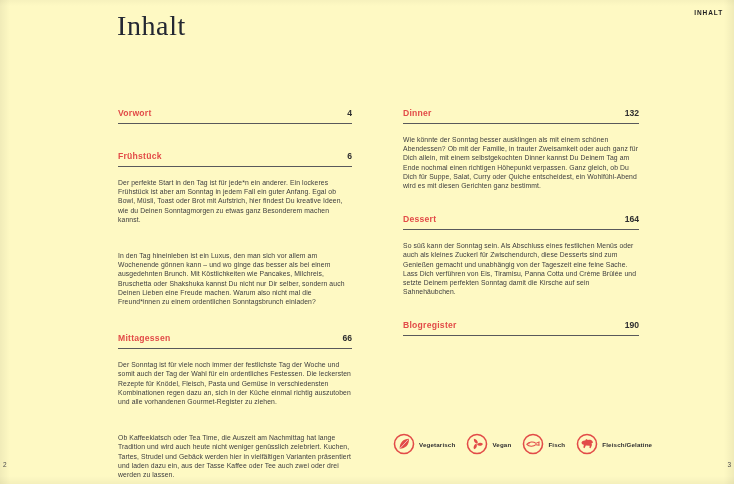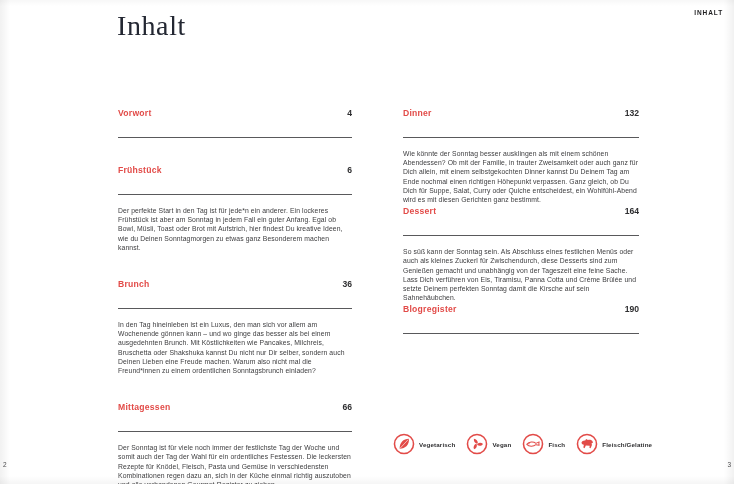--- a/index.html
+++ b/index.html
@@ -3,21 +3,21 @@
 <meta charset="utf-8">
 <style>
   * { margin: 0; padding: 0; box-sizing: border-box; }
   html, body { background: #e9e9e7; }
   body { font-family: "Liberation Sans", sans-serif; }
 
   .spread {
     position: relative;
     width: 734px;
     height: 484px;
-    background: #ffffff;
+    background: #fef9c3;
     overflow: hidden;
   }
   
   .spread::before {
     content: "";
     position: absolute; inset: 0;
     background:
       linear-gradient(to right, rgba(0,0,0,0.055), rgba(0,0,0,0) 10px),
       linear-gradient(to left, rgba(0,0,0,0.055), rgba(0,0,0,0) 10px),
       linear-gradient(to top, rgba(0,0,0,0.04), rgba(0,0,0,0) 8px),
@@ -46,28 +46,28 @@
 
   .col {
     position: absolute;
     top: 108px;
     width: 234px;
   }
   .col-left  { left: 118px; }
   .col-right { left: 403px; width: 236px; }
 
   .toc-section + .toc-section { margin-top: 27px; }
-  .col-right .toc-section + .toc-section { margin-top: 2px; }
+  .col-right .toc-section + .toc-section { margin-top: 24px; }
 
   .toc-row {
     display: flex;
     justify-content: space-between;
     align-items: baseline;
     border-bottom: 1px solid #59595b;
-    padding-bottom: 19px;
+    padding-bottom: 5px;
     cursor: pointer;
   }
   .toc-label {
     font-size: 8.6px;
     font-weight: bold;
     letter-spacing: 0.25px;
     color: #e24b48;
   }
   .toc-page {
     font-size: 8.6px;
@@ -135,24 +135,20 @@
 
     <section class="toc-section">
       <div class="toc-row">
         <span class="toc-label">Frühstück</span>
         <span class="toc-page">6</span>
       </div>
       <p class="toc-desc">Der perfekte Start in den Tag ist für jede*n ein anderer. Ein lockeres Frühstück ist aber am Sonntag in jedem Fall ein guter Anfang. Egal ob Bowl, Müsli, Toast oder Brot mit Aufstrich, hier findest Du kreative Ideen, wie du Deinen Sonntagmorgen zu etwas ganz Besonderem machen kannst.</p>
     </section>
 
     <section class="toc-section">
-      <div class="toc-row">
-        <span class="toc-label">Brunch</span>
-        <span class="toc-page">36</span>
-      </div>
       <p class="toc-desc">In den Tag hineinleben ist ein Luxus, den man sich vor allem am Wochenende gönnen kann – und wo ginge das besser als bei einem ausgedehnten Brunch. Mit Köstlichkeiten wie Pancakes, Milchreis, Bruschetta oder Shakshuka kannst Du nicht nur Dir selber, sondern auch Deinen Lieben eine Freude machen. Warum also nicht mal die Freund*innen zu einem ordentlichen Sonntagsbrunch einladen?</p>
     </section>
 
     <section class="toc-section">
       <div class="toc-row">
         <span class="toc-label">Mittagessen</span>
         <span class="toc-page">66</span>
       </div>
       <p class="toc-desc">Der Sonntag ist für viele noch immer der festlichste Tag der Woche und somit auch der Tag der Wahl für ein ordentliches Festessen. Die leckersten Rezepte für Knödel, Fleisch, Pasta und Gemüse in verschiedensten Kombinationen regen dazu an, sich in der Küche einmal richtig auszutoben und alle vorhandenen Gourmet-Register zu ziehen.</p>
     </section>

